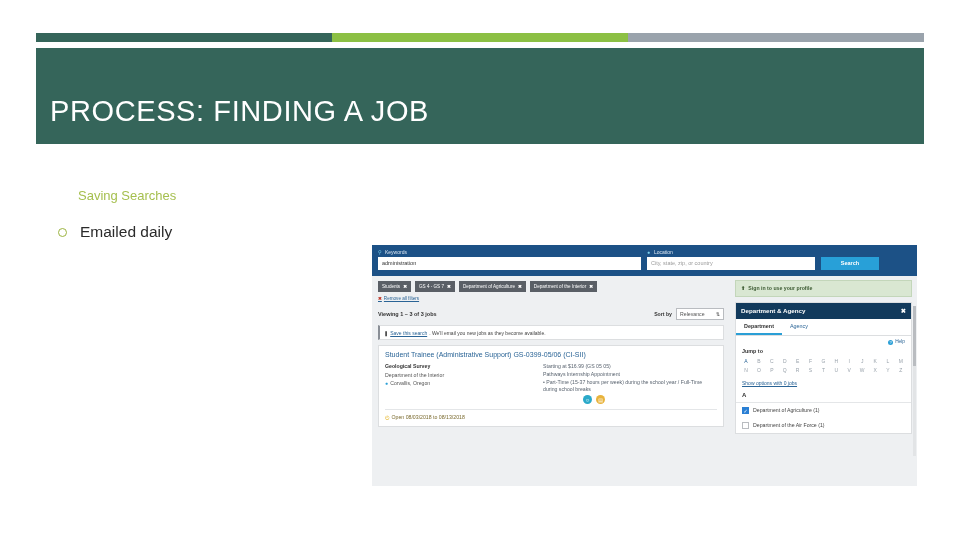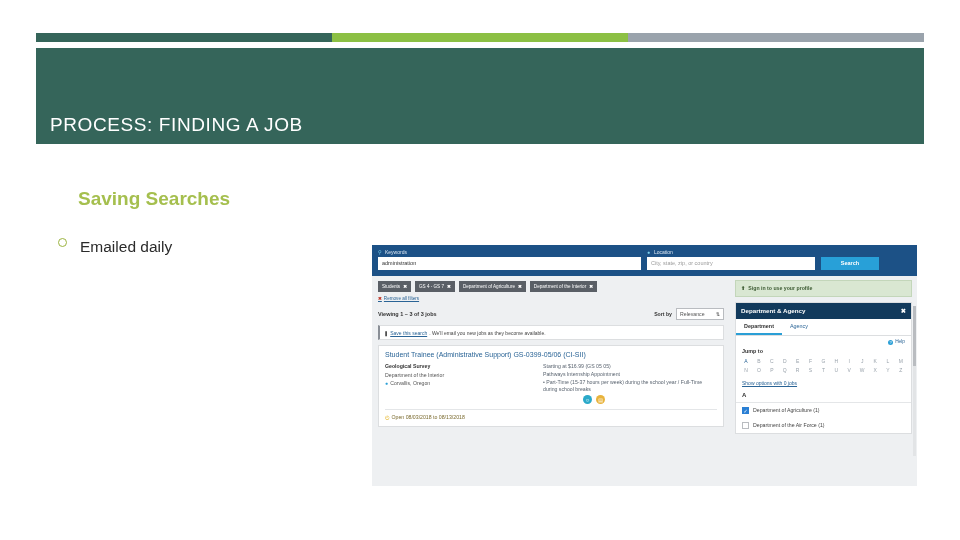--- a/index.html
+++ b/index.html
@@ -30,45 +30,45 @@
     position: absolute;
     top: 48px;
     left: 36px;
     width: 888px;
     height: 96px;
     background: #35655a;
   }
   .slide-title {
     position: absolute;
     left: 14px;
-    bottom: 8px;
-    font-size: 19px;
+    bottom: 16px;
+    font-size: 29px;
     letter-spacing: 0.6px;
     color: #ffffff;
     font-weight: 400;
     white-space: nowrap;
   }
 
   
   .content-left {
     position: absolute;
     top: 188px;
     left: 58px;
     width: 300px;
   }
   .subheading {
-    font-size: 19px;
+    font-size: 13px;
     color: #a5bf4e;
     margin-left: 20px;
-    margin-bottom: 28px;
-    font-weight: 700;
+    margin-bottom: 20px;
+    font-weight: 400;
   }
   .bullet-row {
     display: flex;
-    align-items: flex-start;
+    align-items: center;
     margin-bottom: 14px;
   }
   .bullet-marker {
     width: 9px;
     height: 9px;
     border: 1.6px solid #9bb33f;
     border-radius: 50%;
     margin-right: 13px;
     flex-shrink: 0;
   }

